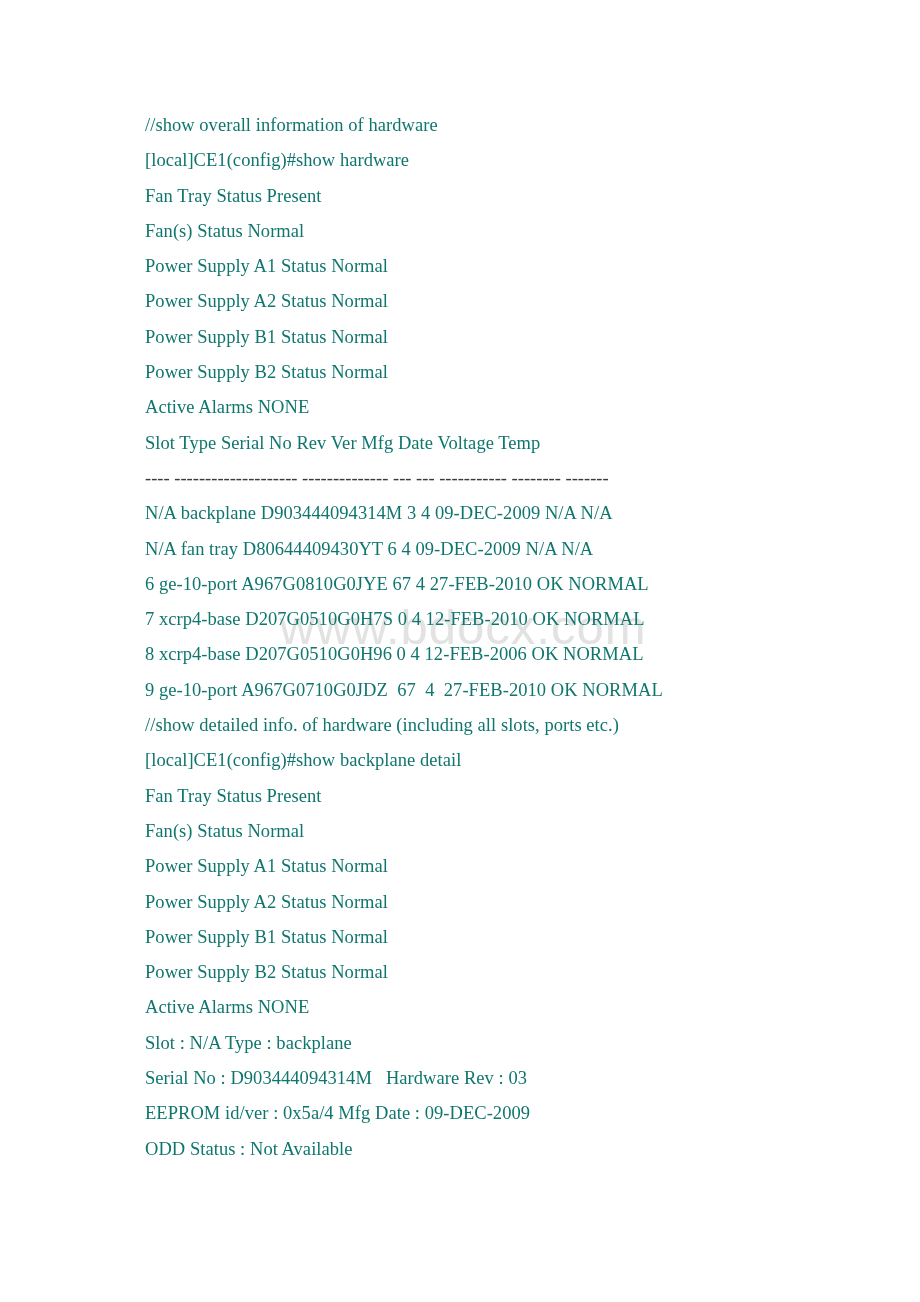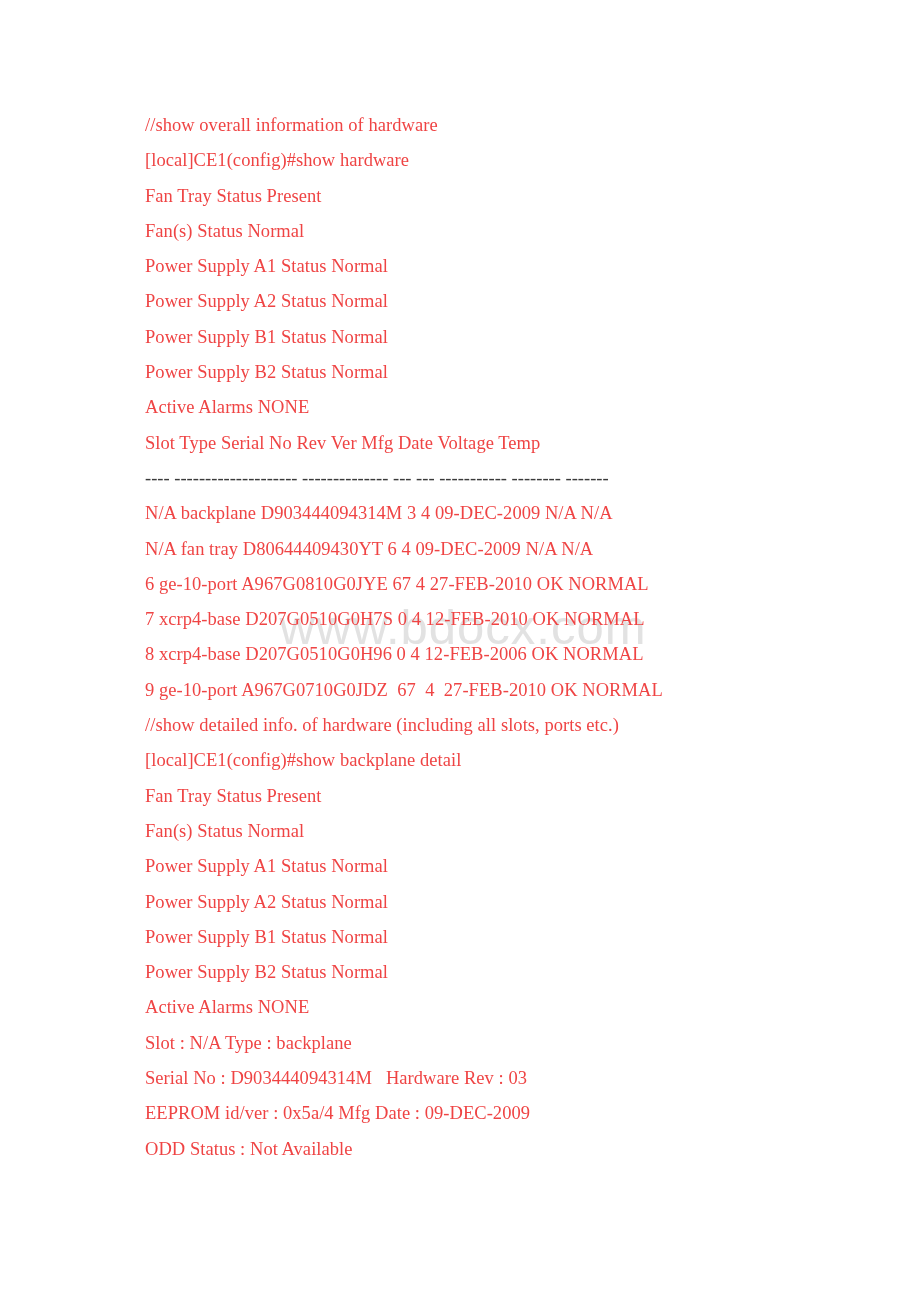--- a/index.html
+++ b/index.html
@@ -19,21 +19,21 @@
   .doc-body {
     position: absolute;
     left: 145px;
     top: 108px;
     width: 660px;
     z-index: 2;
   }
   .doc-line {
     font-size: 18.5px;
     line-height: 35.3px;
-    color: #ef4444;
+    color: #0f766e;
     white-space: pre;
     letter-spacing: 0.05px;
     font-weight: 400;
   }
   .doc-line.rule {
     font-family: "Liberation Serif", "DejaVu Serif", serif;
     color: #3a3a3a;
     letter-spacing: 0px;
     font-size: 18.5px;
   }

